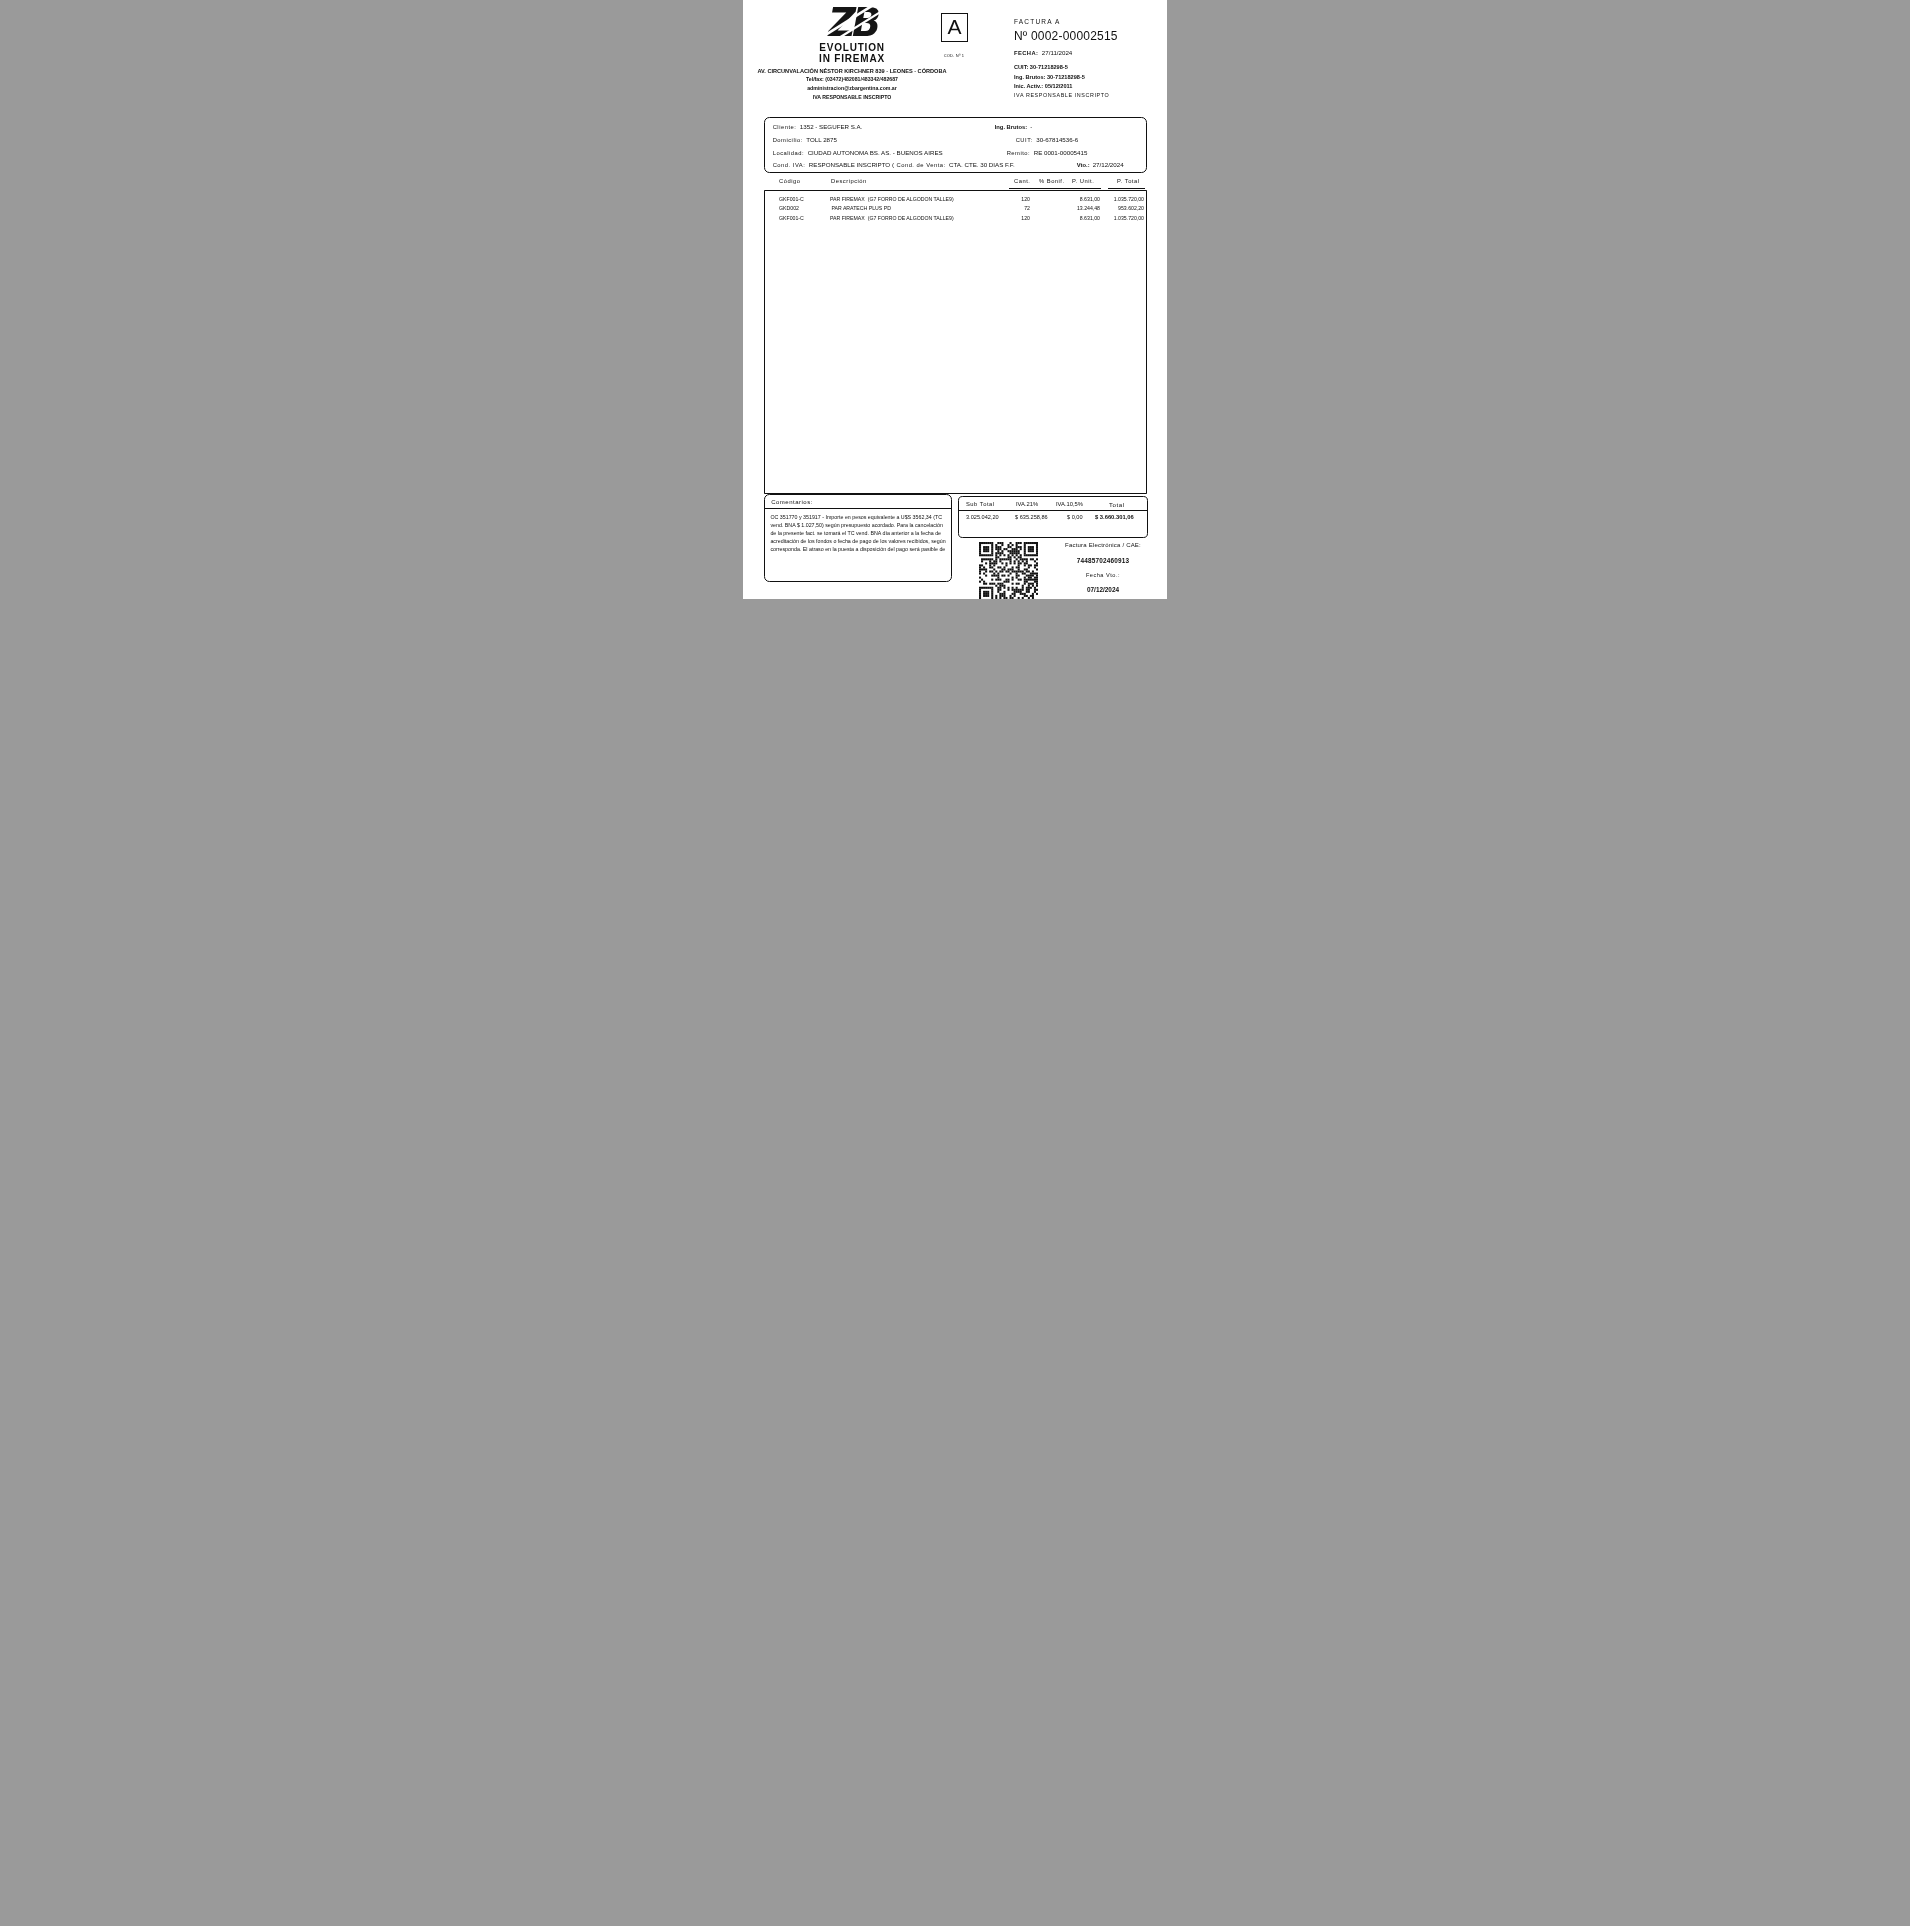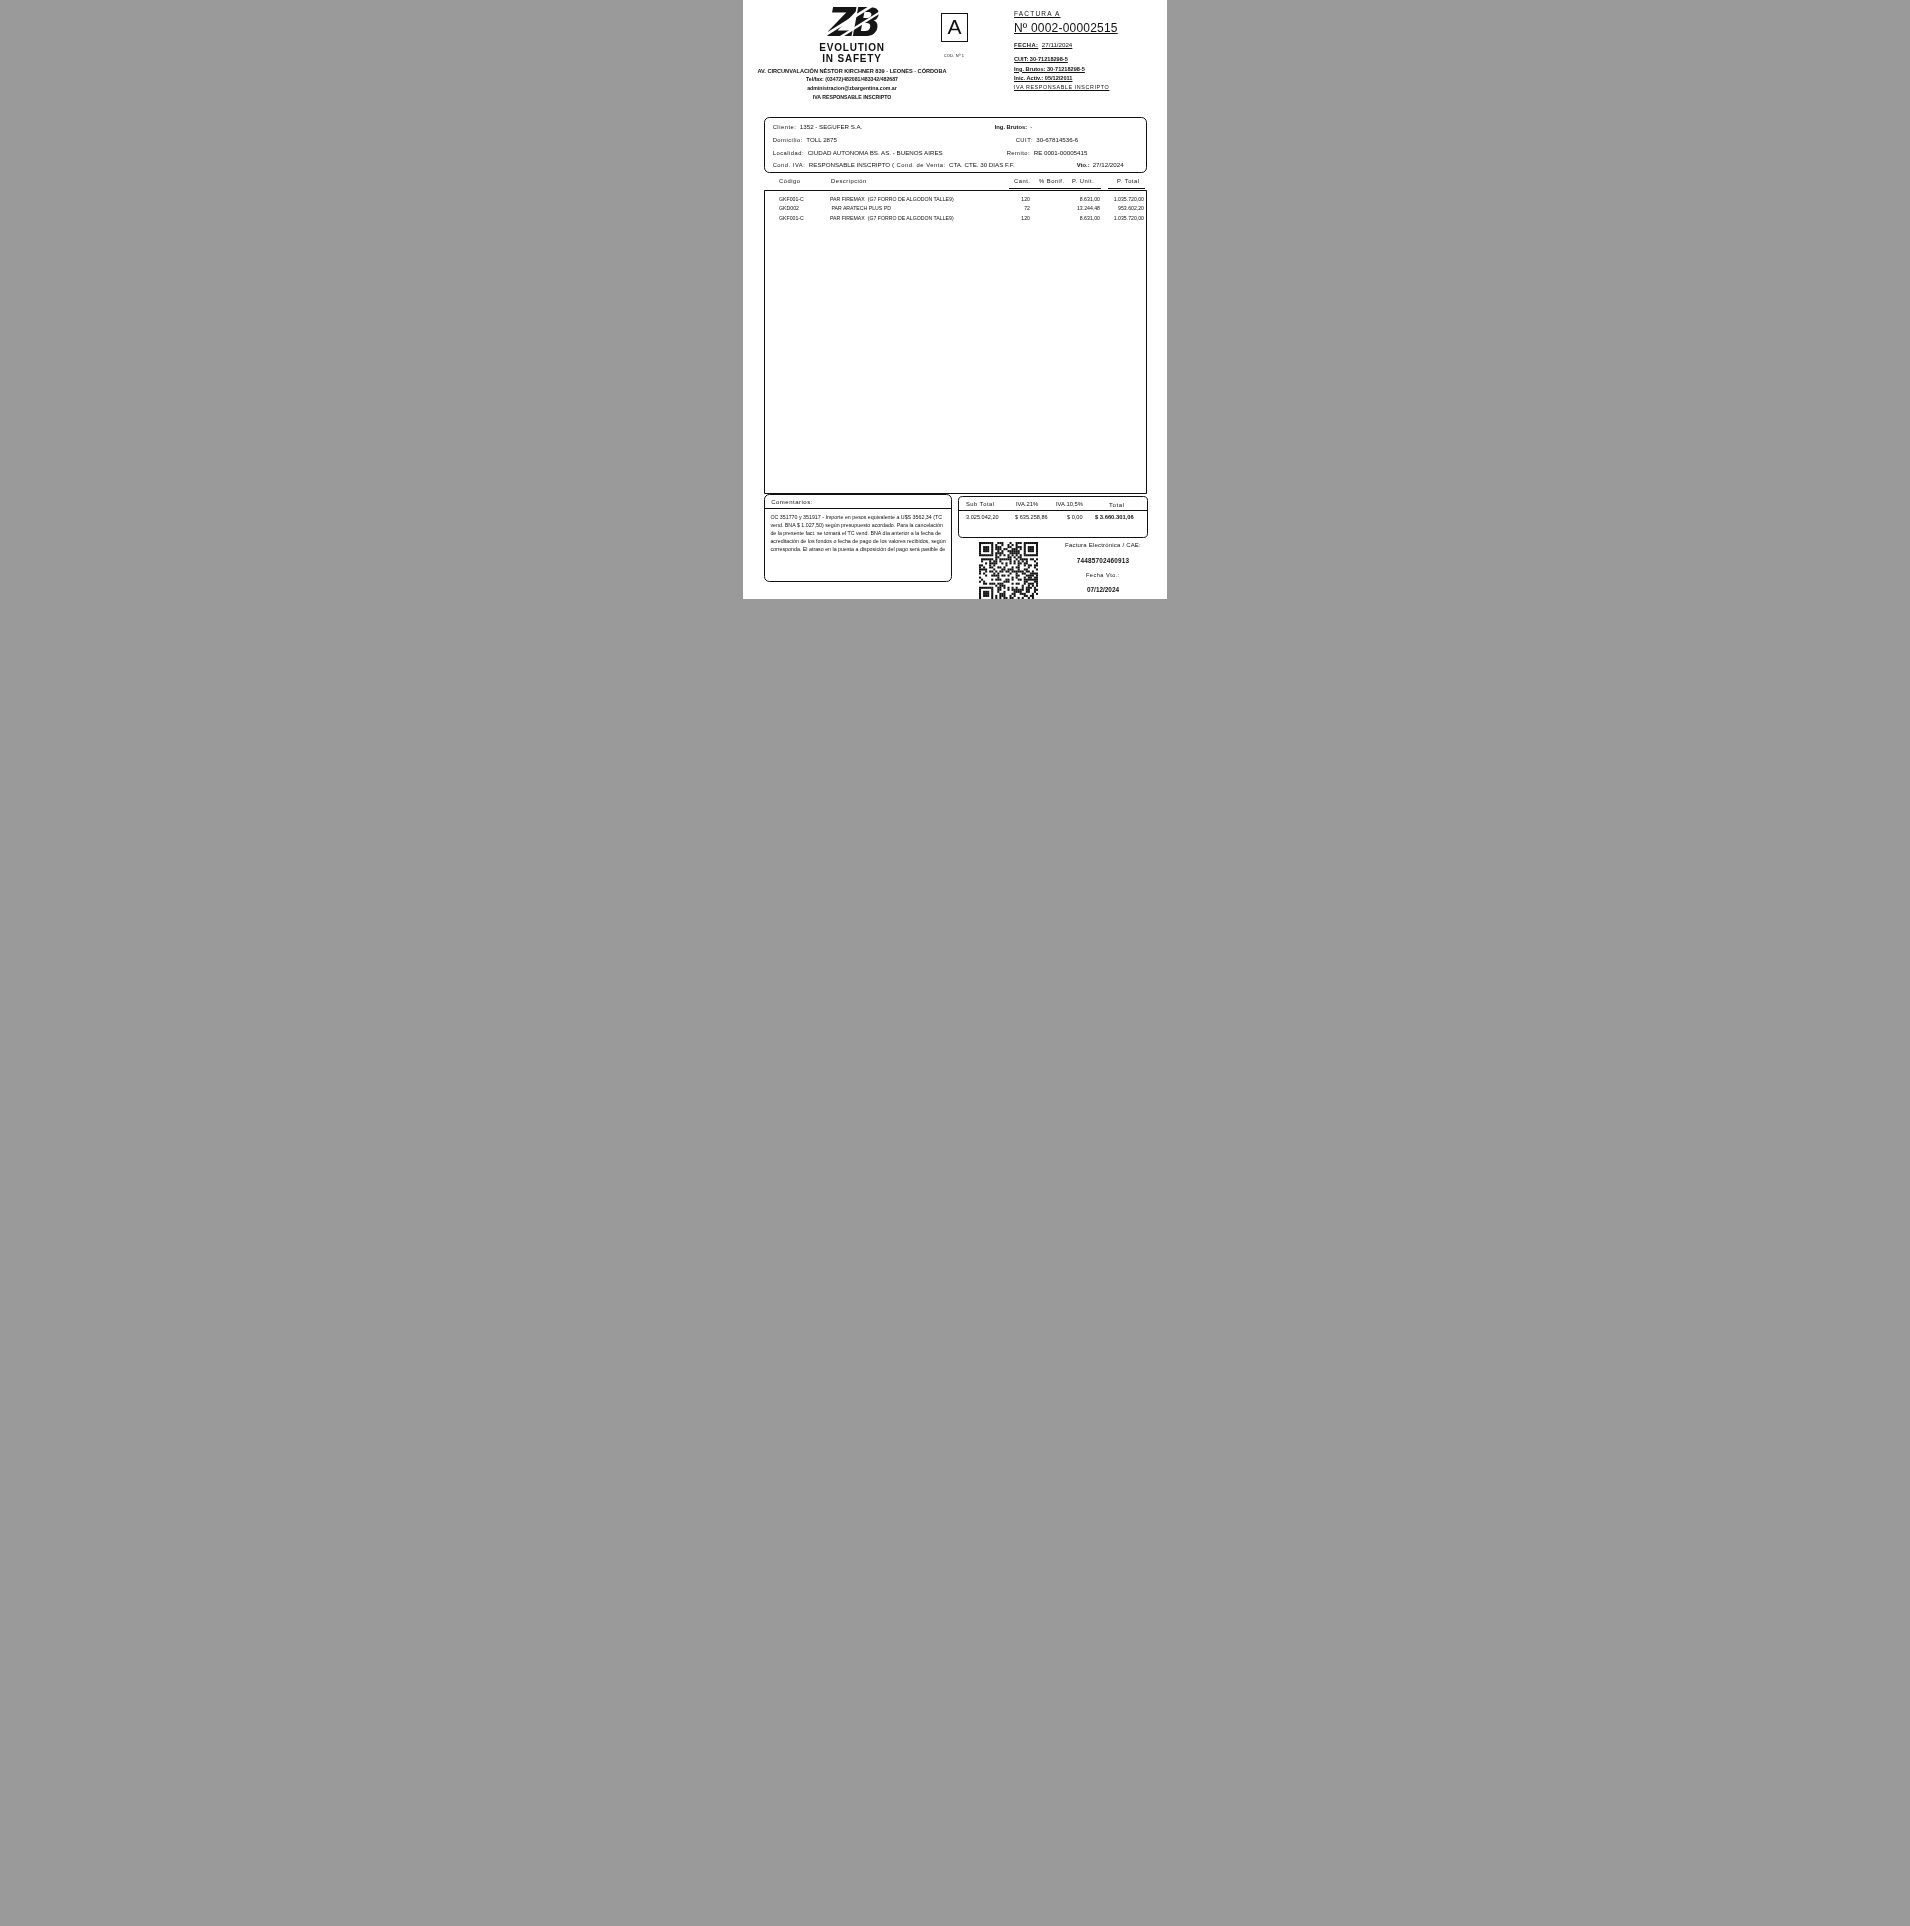--- a/index.html
+++ b/index.html
@@ -17,21 +17,21 @@
   #telfax{font-size:5.2px;font-weight:bold;margin-top:2.7px;}
   #email{font-size:5.2px;font-weight:bold;margin-top:2.3px;}
   #iva-left{font-size:5.2px;font-weight:bold;margin-top:3.1px;}
 
   
   #abox{left:198px;top:12.7px;width:25px;height:27px;border:1.2px solid #111;
         display:flex;align-items:center;justify-content:center;font-size:21px;}
   #cod{left:192px;top:53px;width:38px;text-align:center;font-size:4px;letter-spacing:0.2px;}
 
   
-  #inv{left:271px;top:10px;width:143px;text-decoration:underline;}
+  #inv{left:271px;top:18px;width:143px;}
   #inv-title{font-size:6.5px;letter-spacing:1.2px;}
   #inv-number{font-size:12px;margin-top:4.2px;letter-spacing:0.2px;}
   #inv-fecha{margin-top:5.8px;font-size:6.2px;}
   #inv-fecha .lbl{font-weight:bold;font-size:5.8px;letter-spacing:0.4px;margin-right:3.5px;}
   .inv-row{font-size:5.6px;font-weight:bold;margin-top:3.1px;}
   #inv-cuit{margin-top:8.5px;}
   #inv-iva{font-size:5.4px;font-weight:normal;letter-spacing:0.6px;margin-top:3.5px;}
 
   
   #client{left:21px;top:117px;width:381px;height:54px;border:1px solid #111;border-radius:5.4px;}
@@ -83,21 +83,21 @@
     <div id="logo-wrap">
       <svg width="92" height="39" viewBox="0 0 240 102">
         <text x="122" y="86" text-anchor="middle" font-family="DejaVu Sans, sans-serif" font-size="100" font-weight="bold" font-style="italic" letter-spacing="-10" fill="#151515">ZB</text>
         <g transform="rotate(-32 120 50)">
           <rect x="18" y="38" width="204" height="7" fill="#ffffff"></rect>
           <rect x="44" y="64" width="150" height="6" fill="#ffffff"></rect>
         </g>
       </svg>
     </div>
     <div class="brand">EVOLUTION</div>
-    <div class="brand">IN SAFETY</div>
+    <div class="brand">IN FIREMAX</div>
     <div id="addr">AV. CIRCUNVALACIÓN NÉSTOR KIRCHNER 839 - LEONES - CÓRDOBA</div>
     <div id="telfax">Tel/fax: (03472)482081/483342/482687</div>
     <div id="email">administracion@zbargentina.com.ar</div>
     <div id="iva-left">IVA RESPONSABLE INSCRIPTO</div>
   </div>
 
   <div class="abs" id="abox">
     <span>A</span>
   </div>
   <div class="abs" id="cod">COD. Nº  1</div>

